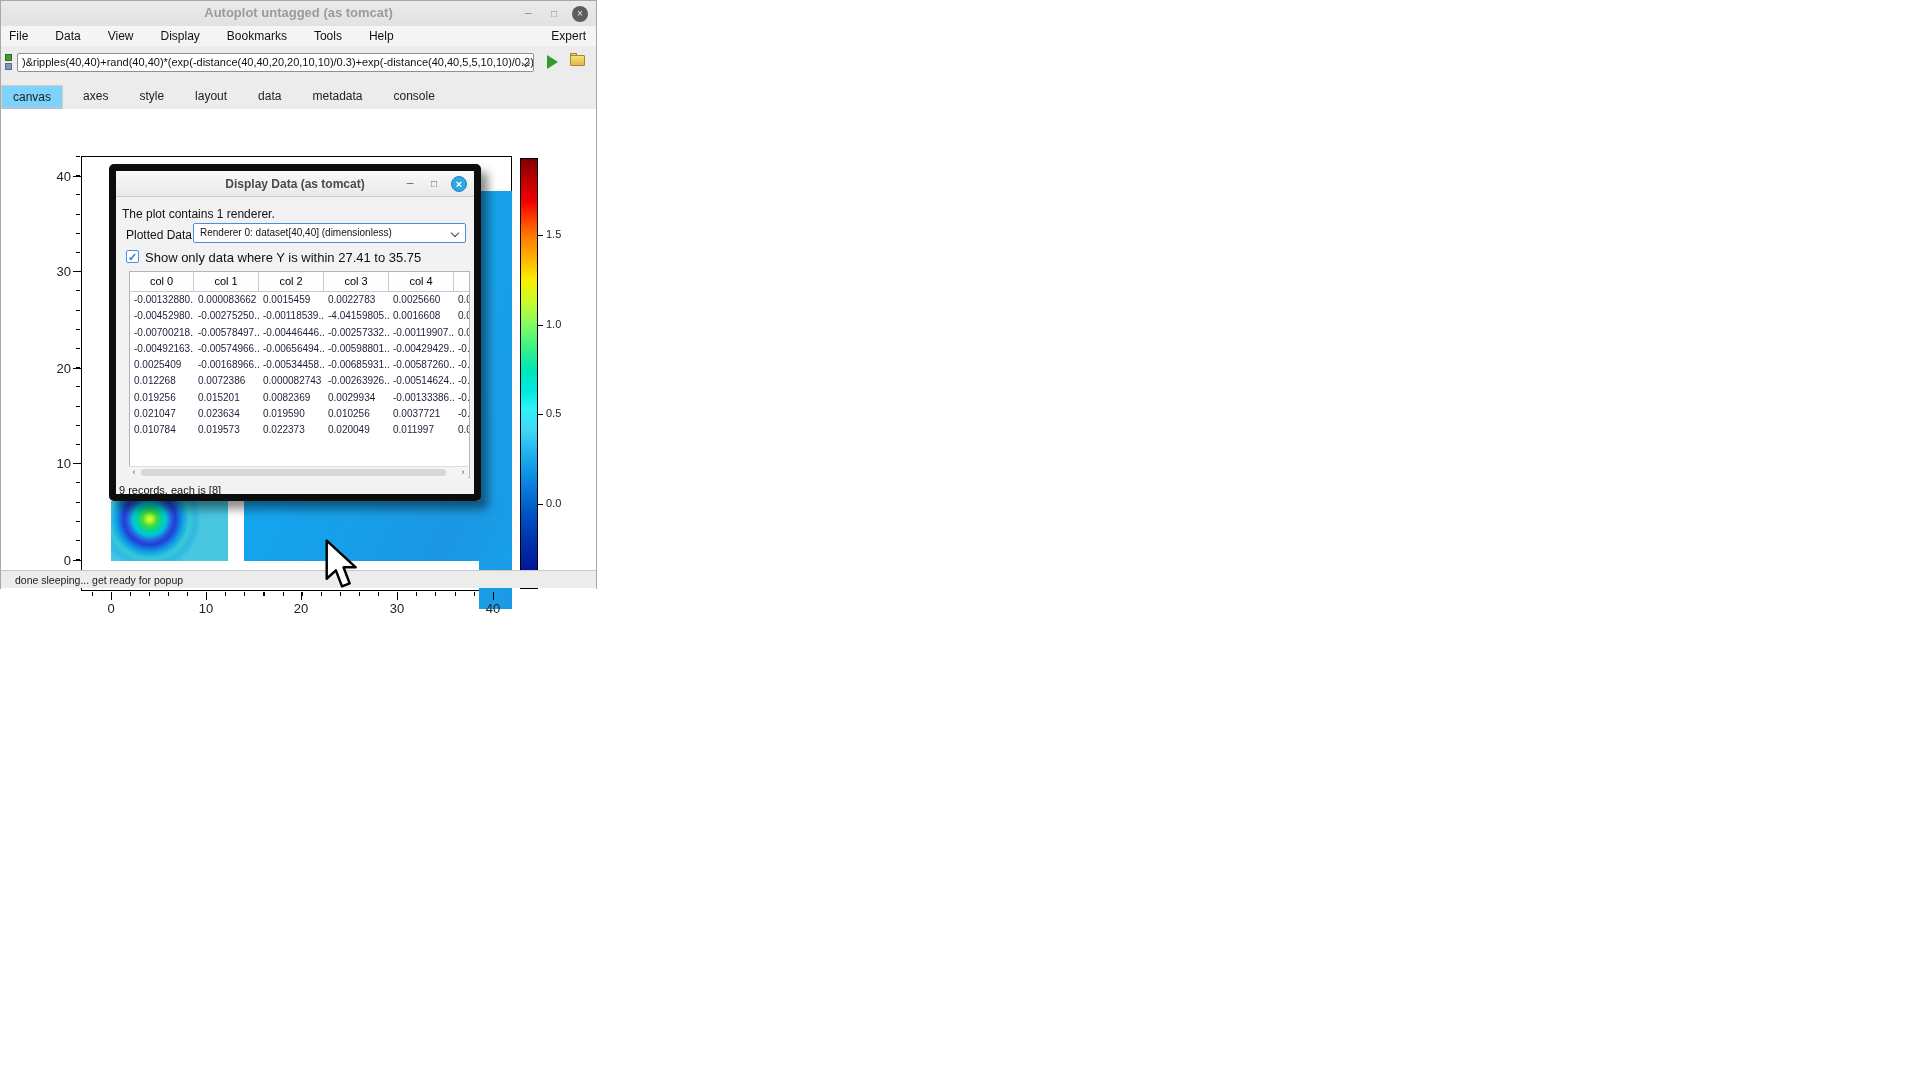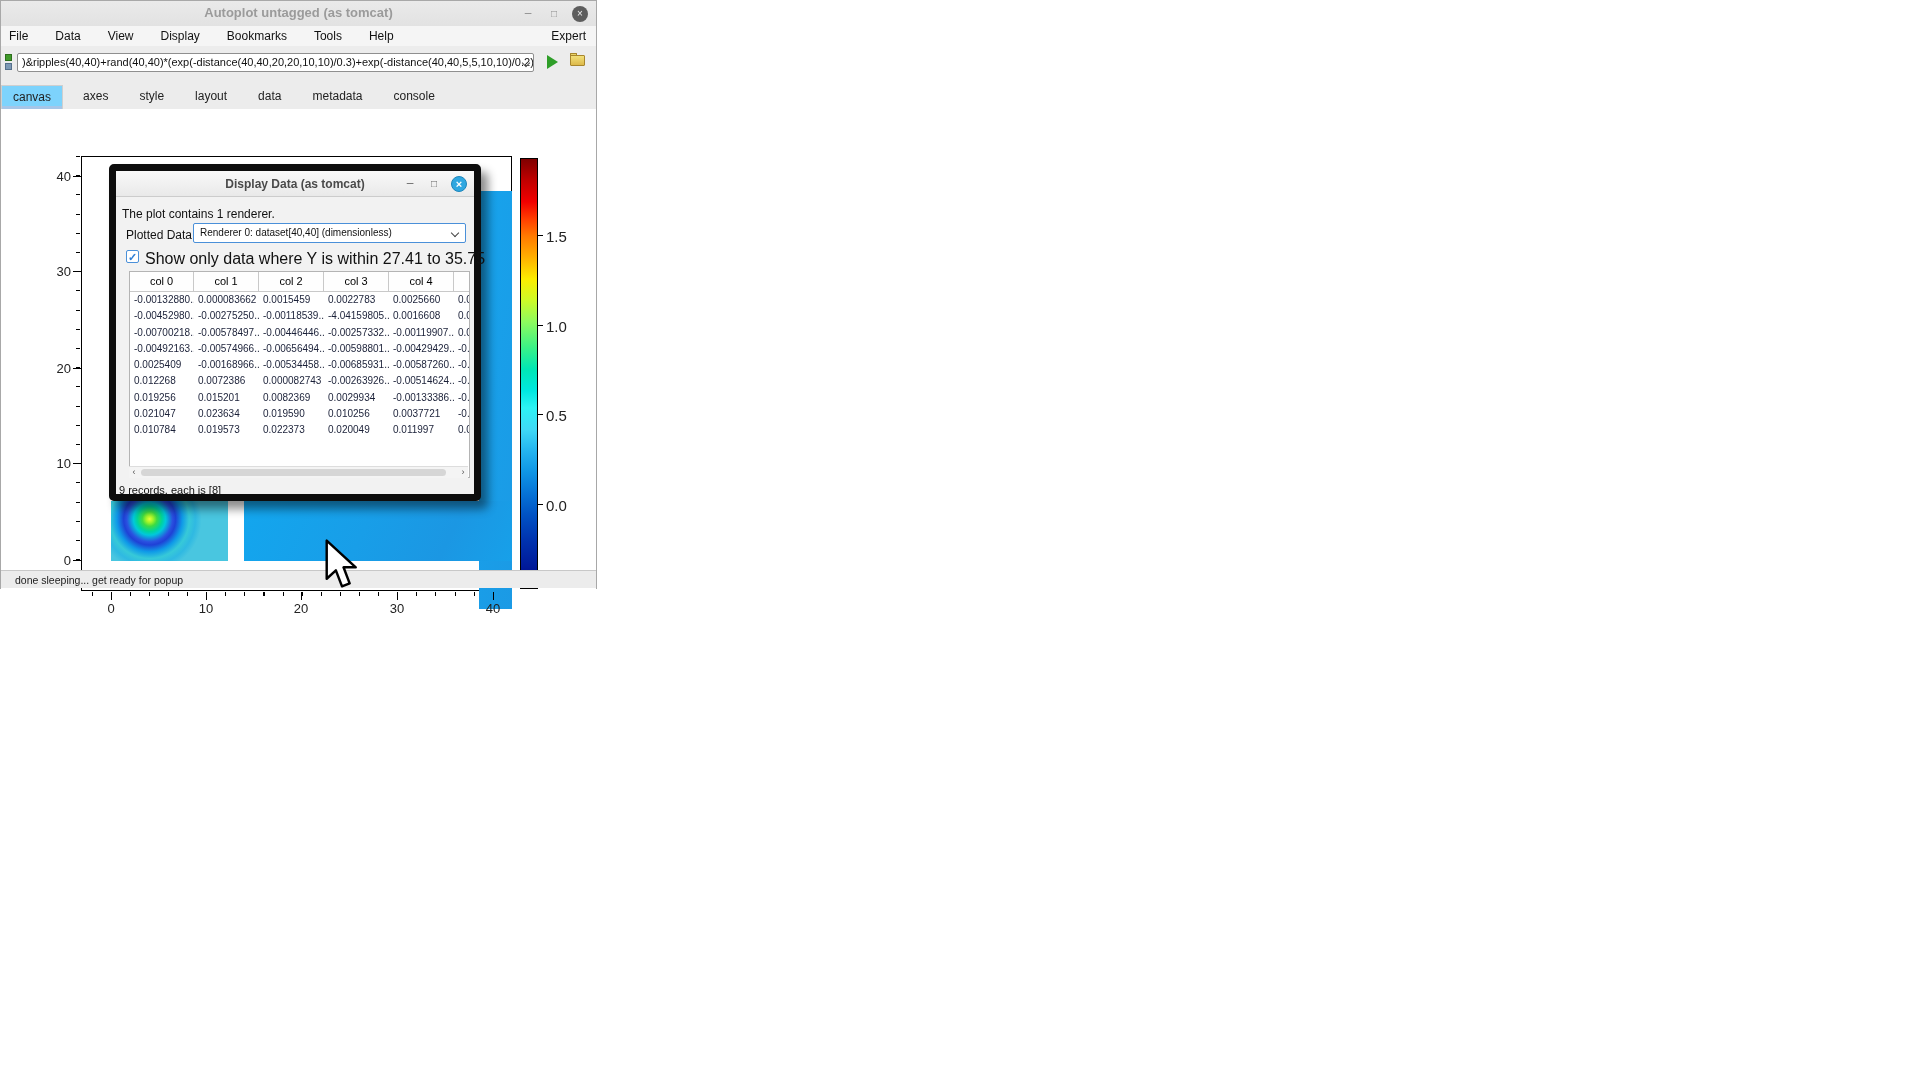--- a/index.html
+++ b/index.html
@@ -55,39 +55,39 @@
   .xminor { position:absolute; left:81px; top:483px; width:430px; height:4px;
       background:repeating-linear-gradient(to right, transparent 0 9.6px, #000 9.6px 10.6px, transparent 10.6px 19.1px); }
 
   .colorbar { position:absolute; left:519px; top:49px; width:18px; height:431px; border:1px solid #000;
       background:linear-gradient(to bottom,
         #7f0000 0%, #c00000 5%, #f20000 10%, #ff3e00 14%, #ff7a00 18%, #ffb000 23%,
         #fced00 28%, #cdfb28 33%, #8dfb5e 38%, #3af287 44%, #00e7b5 49%, #00e8e0 54%,
         #2df2f4 58%, #3fd9f6 63%, #24b4ef 68%, #0f95e5 73%, #0673d6 78%, #0052c4 83%,
         #0032ae 89%, #001a9a 95%, #000080 100%); }
   .cbtick { position:absolute; left:537px; width:5px; height:1px; background:#000; }
-  .cb-label { position:absolute; left:545px; font-size:15px; color:#222; }
+  .cb-label { position:absolute; left:545px; font-size:11px; color:#222; }
 
   
   .dialog { position:absolute; left:108px; top:55px; width:372px; height:337px; background:#f2f2f2;
       border:7px solid #0d0d0d; border-radius:5px; box-shadow:7px 8px 10px rgba(0,0,0,0.45); }
   .dlg-titlebar { position:absolute; left:0; top:0; width:358px; height:26px; background:linear-gradient(#f9f9f9,#e9e9e9); border-bottom:1px solid #cccccc; border-radius:3px 3px 0 0; }
   .dlg-title { position:absolute; left:0; right:0; top:6px; text-align:center; font-size:12px; font-weight:bold; color:#4a4a4a; }
   .dlg-btn { position:absolute; top:5px; width:16px; height:16px; text-align:center; line-height:15px; font-size:12px; color:#666; }
   .dlg-btn.min { right:56px; }
   .dlg-btn.max { right:32px; font-size:10px; }
   .dlg-btn.close { right:7px; background:#2fa7e0; border:1px solid #1d86bb; border-radius:50%; color:#fff; font-size:11px; font-weight:bold; line-height:14px; }
 
   .dlg-intro { position:absolute; left:6px; top:36px; font-size:12px; color:#111; }
   .dlg-plotted-label { position:absolute; left:10px; top:57px; font-size:12px; color:#111; }
   .dlg-combo { position:absolute; left:77px; top:52px; width:273px; height:20px; background:#fff; border:1px solid #4a90d9; border-radius:2px; font-size:10px; color:#111; line-height:18px; padding-left:6px; }
   .dlg-combo .chev { position:absolute; right:7px; top:6px; width:6px; height:6px; border-right:1.5px solid #444; border-bottom:1.5px solid #444; transform:rotate(45deg); }
   .dlg-checkrow { position:absolute; left:10px; top:79px; height:14px; }
   .checkbox { position:absolute; left:0; top:0; width:13px; height:13px; background:#fff; border:1px solid #4a90d9; border-radius:2px; text-align:center; line-height:12px; font-size:11px; font-weight:bold; color:#2f7fd6; }
-  .checklabel { position:absolute; left:19px; top:0; font-size:16px; color:#111; white-space:nowrap; }
+  .checklabel { position:absolute; left:19px; top:0; font-size:13px; color:#111; white-space:nowrap; }
 
   .data-table { position:absolute; left:13px; top:100px; width:341px; height:207px; background:#fff; border:1px solid #b4b4b4; overflow:hidden; }
   .thead { display:flex; height:20px; border-bottom:1px solid #c9c9c9; background:#fefefe; }
   .th { font-size:11px; color:#000; text-align:center; line-height:19px; border-right:1px solid #c9c9c9; }
   .trow { display:flex; height:16.3px; }
   .td { font-size:10px; color:#1a2038; line-height:16px; padding-left:4px; white-space:nowrap; overflow:hidden; }
   .c0 { width:64px; } .c1 { width:65px; } .c2 { width:65px; } .c3 { width:65px; } .c4 { width:65px; } .c5 { width:15px; border-right:none; }
   .hscroll { position:absolute; left:0px; bottom:0px; width:339px; height:12px; background:#f4f4f4; border-top:1px solid #ddd; }
   .hscroll .arrow { position:absolute; top:0; width:10px; height:11px; font-size:9px; color:#555; text-align:center; line-height:11px; }
   .hscroll .left { left:0; } .hscroll .right { right:0; }

